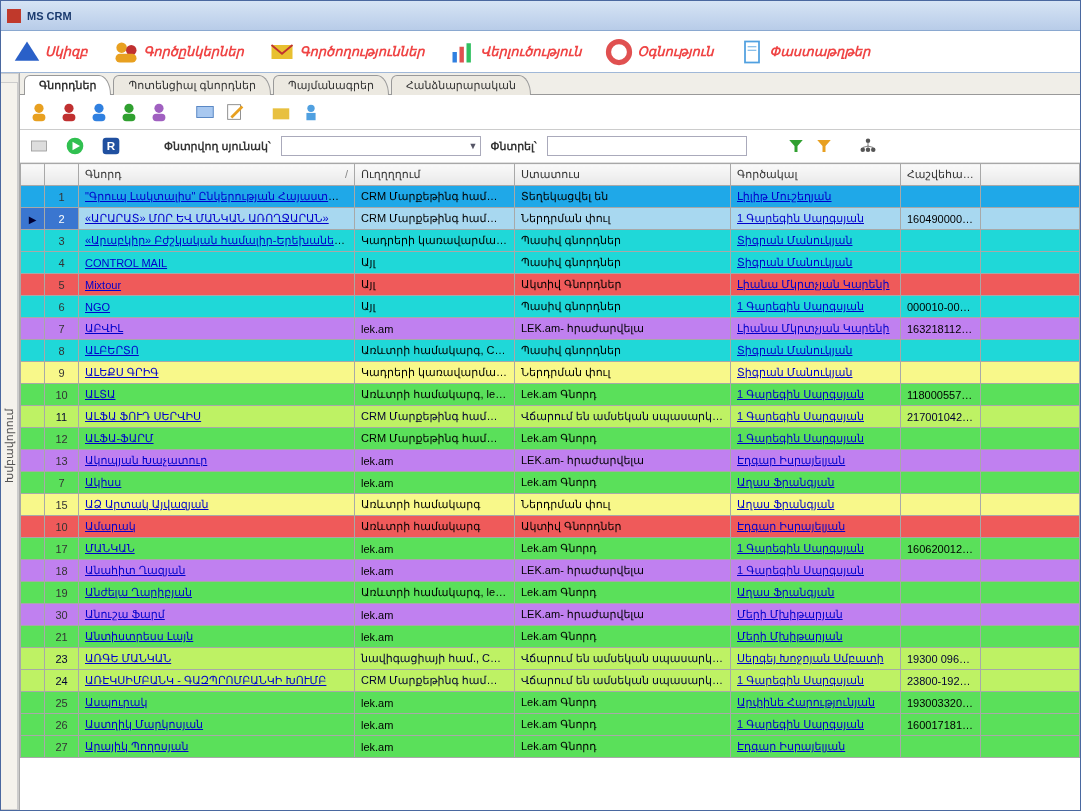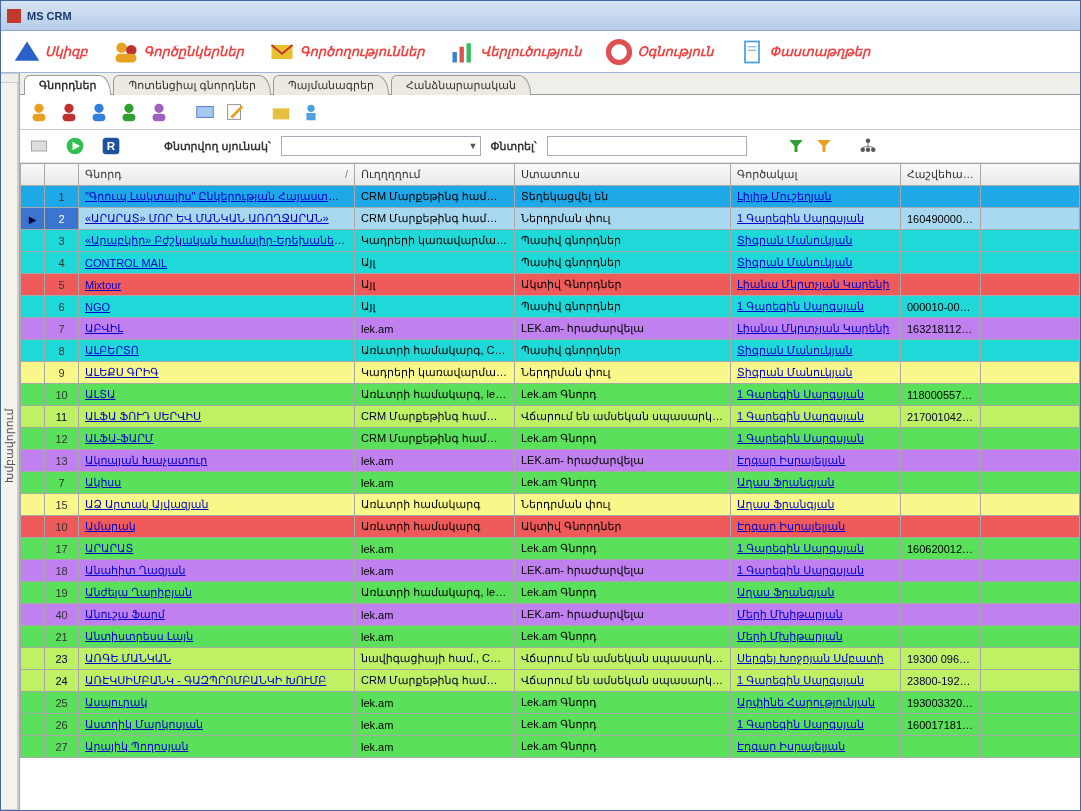--- a/index.html
+++ b/index.html
@@ -398,21 +398,21 @@
                 <td><span class="link">Ամարակ</span></td>
                 <td>Առևտրի համակարգ</td>
                 <td>Ակտիվ Գնորդներ</td>
                 <td><span class="link">Էդգար Իսրայելյան </span></td>
                 <td></td>
                 <td></td>
               </tr>
               <tr class="row-green">
                 <td class="rownum"></td>
                 <td class="rownum">17</td>
-                <td><span class="link">ԱՐԱՐԱՏ</span></td>
+                <td><span class="link">ՄԱՆԿԱՆ</span></td>
                 <td>lek.am</td>
                 <td>Lek.am Գնորդ</td>
                 <td><span class="link">1 Գարեգին Սարգսյան </span></td>
                 <td>1606200128…</td>
                 <td></td>
               </tr>
               <tr class="row-violet">
                 <td class="rownum"></td>
                 <td class="rownum">18</td>
                 <td><span class="link">Անահիտ Ղազյան</span></td>
@@ -427,21 +427,21 @@
                 <td class="rownum">19</td>
                 <td><span class="link">Անժելա Ղարիբյան</span></td>
                 <td>Առևտրի համակարգ, lek.am</td>
                 <td>Lek.am Գնորդ</td>
                 <td><span class="link">Աղաս Ֆրանգյան </span></td>
                 <td></td>
                 <td></td>
               </tr>
               <tr class="row-violet">
                 <td class="rownum"></td>
-                <td class="rownum">40</td>
+                <td class="rownum">30</td>
                 <td><span class="link">Անուշա Ֆարմ</span></td>
                 <td>lek.am</td>
                 <td>LEK.am- հրաժարվելա</td>
                 <td><span class="link">Մերի Մխիթարյան </span></td>
                 <td></td>
                 <td></td>
               </tr>
               <tr class="row-green">
                 <td class="rownum"></td>
                 <td class="rownum">21</td>

